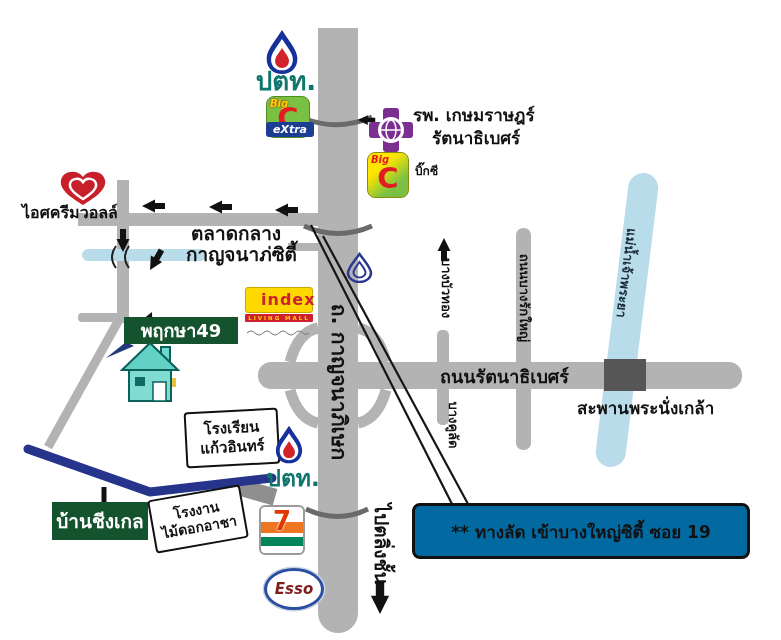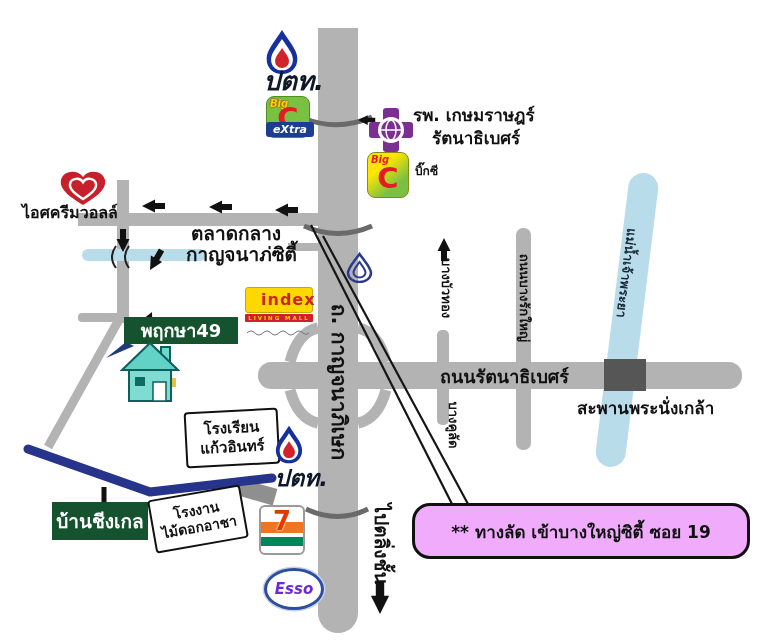--- a/index.html
+++ b/index.html
@@ -6,44 +6,44 @@
   #stage{position:relative;width:781px;height:640px;background:#fff;overflow:hidden;
          font-family:"DejaVu Sans",sans-serif;color:#111;}
   #mapart{position:absolute;left:0;top:0;}
   .abs{position:absolute;}
   .lbl{position:absolute;font-weight:bold;color:#111;white-space:nowrap;}
   .vlbl{position:absolute;font-weight:bold;color:#111;white-space:nowrap;text-align:center;line-height:20px;}
   .blackbox{position:absolute;background:#14532d;color:#fff;font-weight:bold;
             display:flex;align-items:center;justify-content:center;white-space:nowrap;}
   .whitebox{position:absolute;background:#fff;border:2px solid #111;border-radius:4px;
             font-weight:bold;text-align:center;line-height:1.25;}
-  .callout{position:absolute;background:#f0abfc;border:3px solid #111;border-radius:18px;
+  .callout{position:absolute;background:#0369a1;border:3px solid #111;border-radius:8px;
            display:flex;align-items:center;justify-content:center;font-weight:bold;}
   
-  .ptt-text{position:absolute;font-weight:800;font-style:italic;color:#0f172a;text-align:right;}
+  .ptt-text{position:absolute;font-weight:800;color:#0f766e;text-align:center;}
   .gsq{position:absolute;border-radius:8px;overflow:hidden;}
   .gsq .big{position:absolute;left:3px;top:1px;font-size:10px;font-weight:bold;font-style:italic;
             color:#ffd400;text-shadow:0 0 2px #a00;}
   .gsq .c{position:absolute;left:0;right:0;top:4px;text-align:center;font-size:29px;font-weight:900;color:#e31b23;}
   .extra-strip{position:absolute;background:#1b3e94;color:#fff;font-style:italic;font-weight:bold;
                font-size:11px;text-align:center;border-radius:3px;line-height:15px;}
   .index-wrap{position:absolute;width:68px;}
   .index-yellow{background:#ffd800;border:1px solid #c9a600;border-radius:3px;height:24px;
                 text-align:center;font-weight:900;font-size:16px;color:#cf2030;letter-spacing:1px;line-height:24px;padding-left:15px;}
   .index-red{background:#cf2030;height:8px;margin-top:1px;border-radius:1px;text-align:center;
              color:#ffd800;font-size:5.5px;font-weight:bold;letter-spacing:2px;line-height:8px;}
   .seven{position:absolute;width:42px;height:46px;background:#fff;border:2px solid #9a9a9a;
          border-radius:6px;overflow:hidden;}
   .seven .st1{position:absolute;left:0;right:0;top:15px;height:11px;background:#ee7623;}
   .seven .st2{position:absolute;left:0;right:0;top:30px;height:9px;background:#00845a;}
   .seven .s7{position:absolute;left:0;right:0;top:-1px;text-align:center;font-size:26px;font-weight:900;
              color:#e03a00;text-shadow:0 0 2px #fff,0 0 2px #fff;}
   .esso{position:absolute;width:54px;height:36px;background:#fff;border:3px solid #2b4ea0;border-radius:50%;
         display:flex;align-items:center;justify-content:center;font-weight:900;font-style:italic;
-        color:#6d28d9;font-size:15px;box-shadow:0 0 0 1.5px #c9d2e6;}
+        color:#7f1d1d;font-size:15px;box-shadow:0 0 0 1.5px #c9d2e6;}
   .cross{position:absolute;width:44px;height:44px;}
   .cross .v{position:absolute;left:14px;top:0;width:16px;height:44px;background:#7b2f91;border-radius:3px;}
   .cross .h{position:absolute;top:14px;left:0;height:16px;width:44px;background:#7b2f91;border-radius:3px;}
   .cross .circ{position:absolute;left:9px;top:9px;width:26px;height:26px;background:#fff;border-radius:50%;}
 </style>
 </head>
 <body>
 
 <div id="stage">
 

